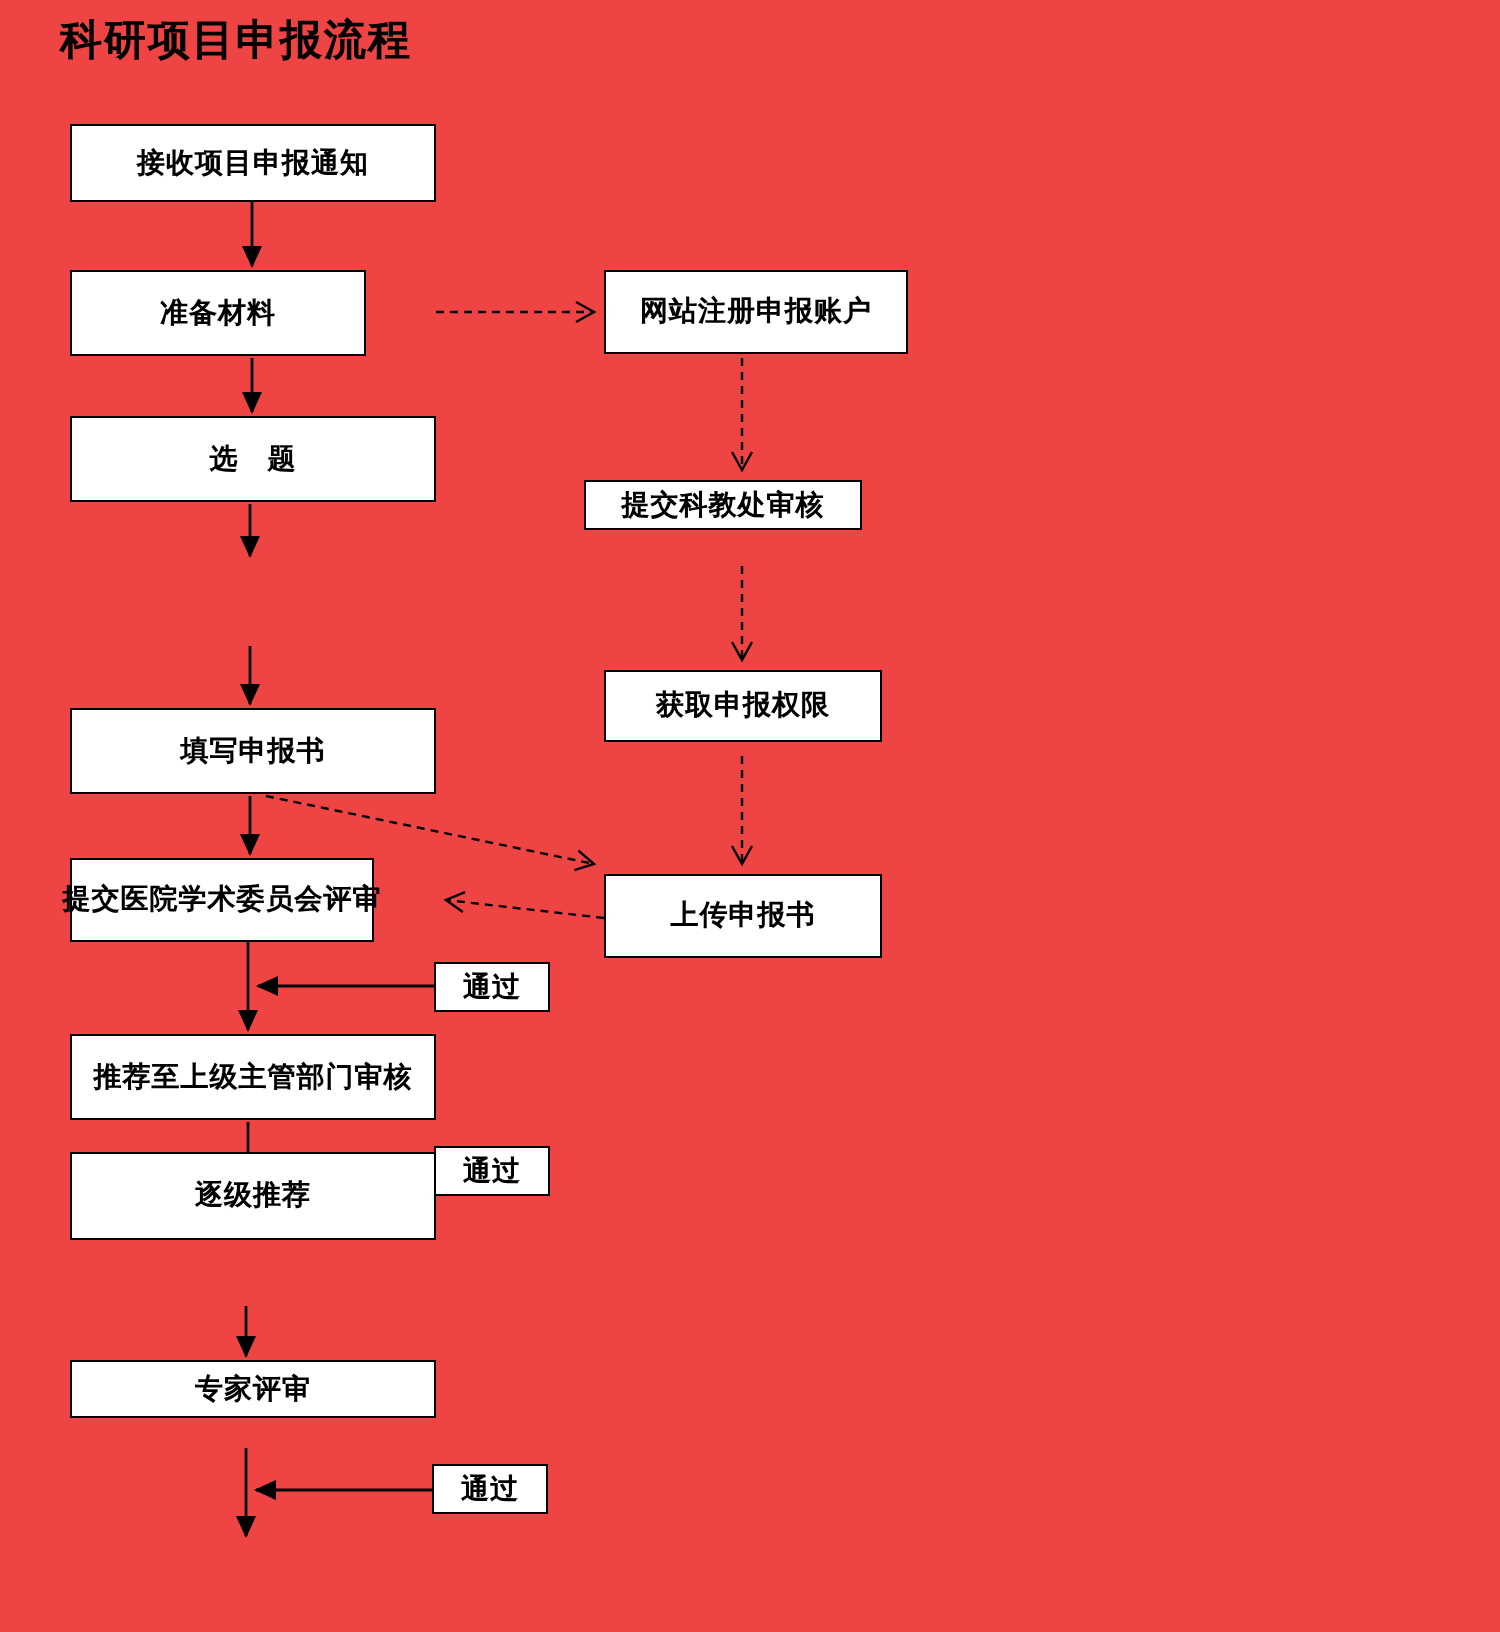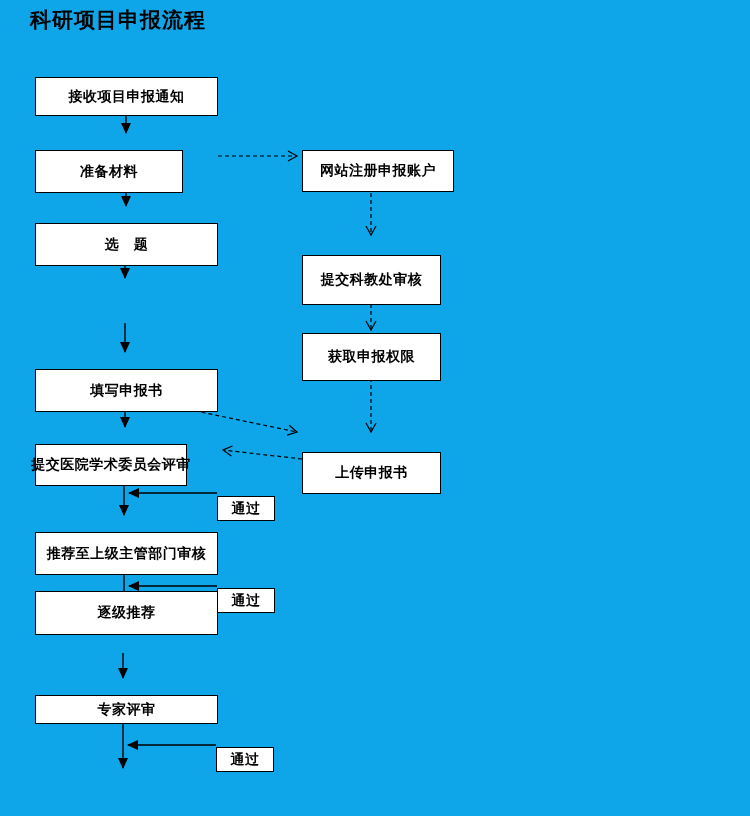--- a/index.html
+++ b/index.html
@@ -1,20 +1,20 @@
 <!DOCTYPE html>
 <html><head>
 <meta charset="utf-8">
 <style>
   html, body { margin: 0; padding: 0; background: #ffffff; }
   .canvas {
     position: relative;
     width: 750px;
     height: 816px;
-    background: #0ea5e9;
+    background: #ef4444;
     font-family: "Liberation Sans", "DejaVu Sans", sans-serif;
     color: #000;
     overflow: hidden;
   }
   .title {
     position: absolute;
     left: 30px;
     top: 6px;
     margin: 0;
     font-size: 21px;
@@ -34,21 +34,20 @@
     border: 1.5px solid #000;
     background: #fff;
     display: flex;
     align-items: center;
     justify-content: center;
     font-size: 14px;
     font-weight: bold;
     letter-spacing: 0.5px;
     text-align: center;
     white-space: nowrap;
-    margin-top: 15px;
   }
   .node.pass {
     font-size: 14px;
   }
   .sl { stroke: #000; stroke-width: 1.4; }
   .dl { stroke: #000; stroke-width: 1.2; stroke-dasharray: 4 3; }
 </style>
 </head>
 <body>
 
@@ -91,21 +90,21 @@
   <div class="node" style="left:35px;top:62px;width:183px;height:39px">接收项目申报通知</div>
   <div class="node" style="left:35px;top:135px;width:148px;height:43px">准备材料</div>
   <div class="node" style="left:35px;top:208px;width:183px;height:43px">选　题</div>
   <div class="node" style="left:35px;top:354px;width:183px;height:43px">填写申报书</div>
   <div class="node" style="left:35px;top:429px;width:152px;height:42px">提交医院学术委员会评审</div>
   <div class="node" style="left:35px;top:517px;width:183px;height:43px">推荐至上级主管部门审核</div>
   <div class="node" style="left:35px;top:576px;width:183px;height:44px">逐级推荐</div>
   <div class="node" style="left:35px;top:680px;width:183px;height:29px">专家评审</div>
 
   <div class="node" style="left:302px;top:135px;width:152px;height:42px">网站注册申报账户</div>
-  <div class="node" style="left:302px;top:240px;width:139px;height:50px">提交科教处审核</div>
-  <div class="node" style="left:302px;top:318px;width:139px;height:48px">获取申报权限</div>
+  <div class="node" style="left:292px;top:240px;width:139px;height:25px">提交科教处审核</div>
+  <div class="node" style="left:302px;top:335px;width:139px;height:36px">获取申报权限</div>
   <div class="node" style="left:302px;top:437px;width:139px;height:42px">上传申报书</div>
 
   <div class="node pass" style="left:217px;top:481px;width:58px;height:25px">通过</div>
   <div class="node pass" style="left:217px;top:573px;width:58px;height:25px">通过</div>
   <div class="node pass" style="left:216px;top:732px;width:58px;height:25px">通过</div>
 
 </div>
 
 </body></html>

